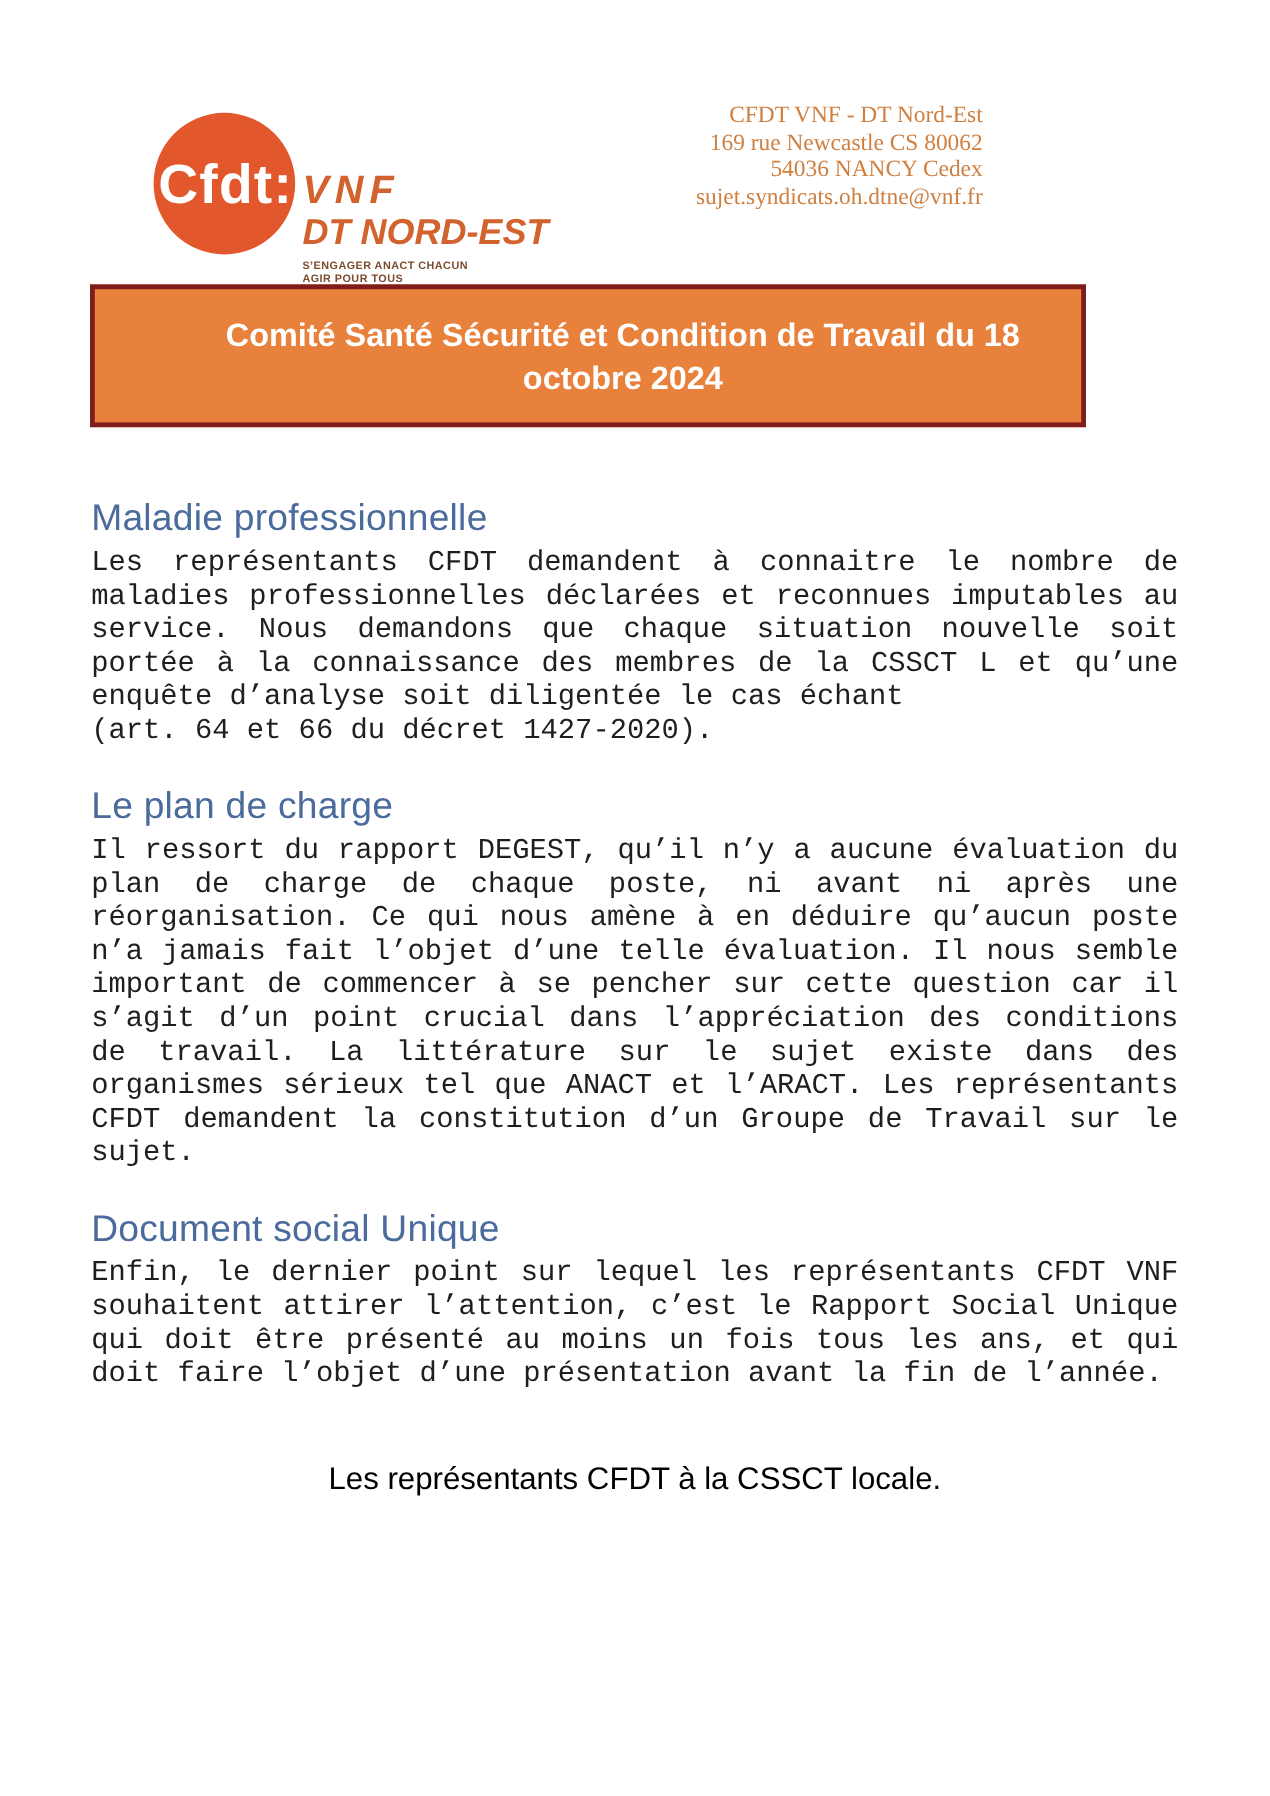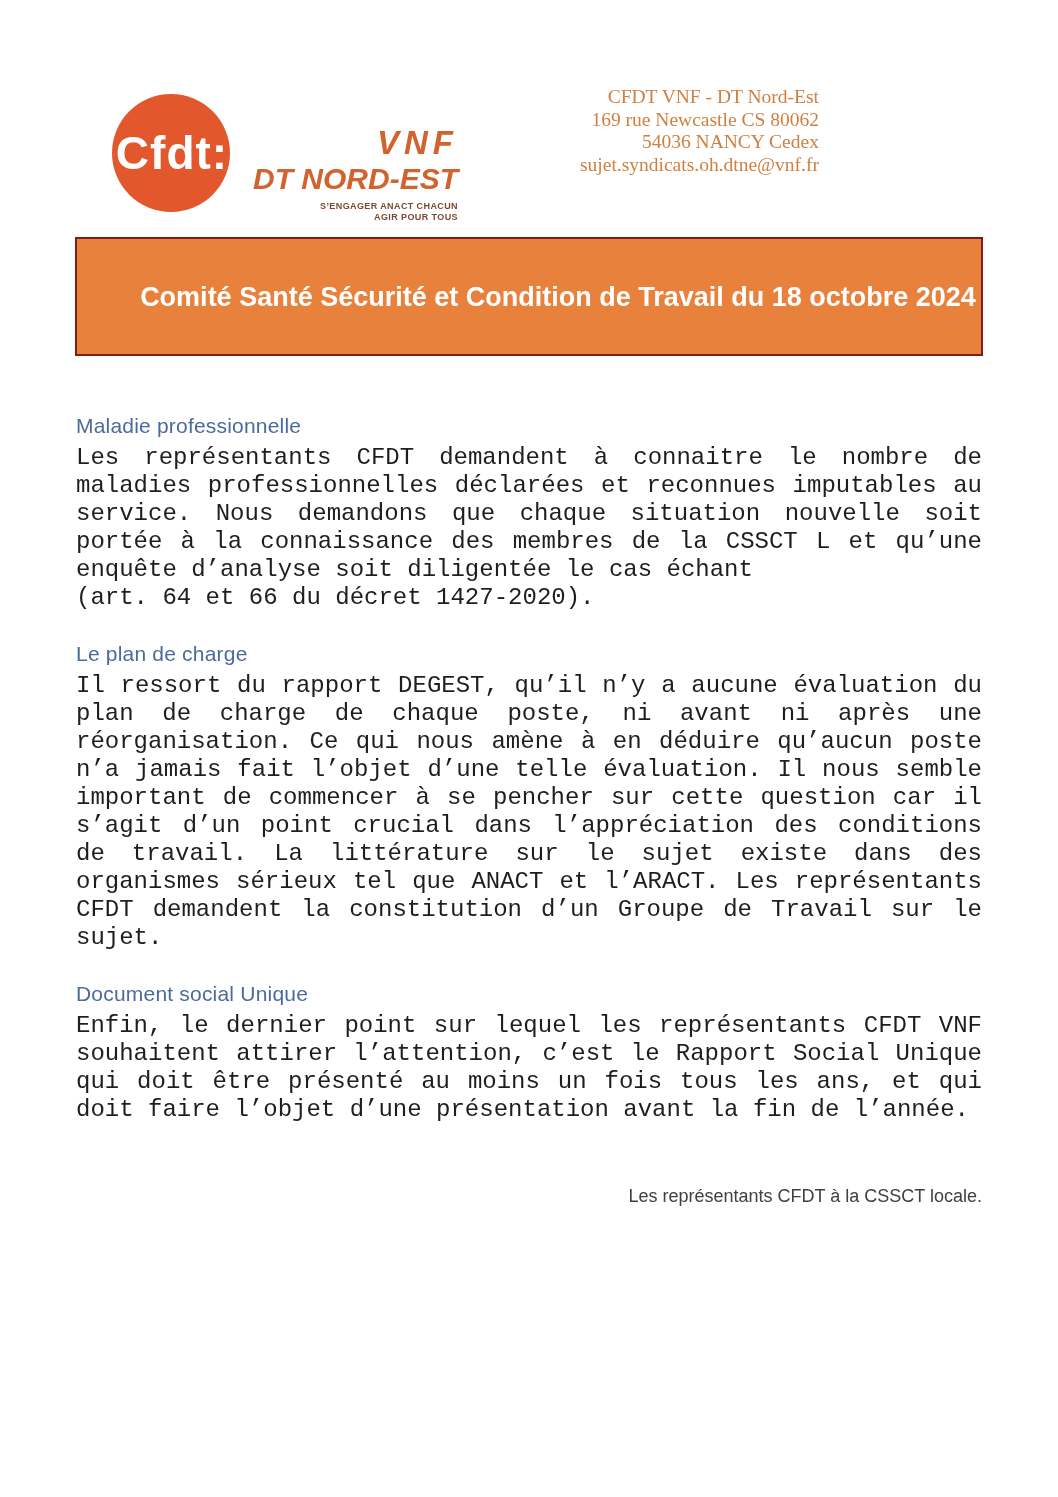--- a/index.html
+++ b/index.html
@@ -10,38 +10,38 @@
     background: #ffffff;
     font-family: "Liberation Sans", sans-serif;
     overflow: hidden;
   }
 
   
   .header { position: relative; height: 237px; }
 
   .cfdt-logo {
     position: absolute;
-    left: 112px; top: 94px;
+    left: 128px; top: 94px;
     width: 118px; height: 118px;
     border-radius: 50%;
     background: var(--logo-orange, #E2572B);
     display: flex; align-items: center; justify-content: center;
     color: #ffffff;
     font-size: 46px;
     font-weight: 800;
     letter-spacing: 1px;
     padding-left: 2px;
     box-sizing: border-box;
   }
 
   .vnf-logo {
     position: absolute;
-    left: 252px; top: 126px;
+    left: 252px; top: 141px;
     width: 206px;
-    text-align: right;
+    text-align: left;
     color: var(--vnf-orange, #D2622E);
     font-style: italic;
     font-weight: 800;
     line-height: 1;
   }
   .vnf-line1 { font-size: 33px; letter-spacing: 5px; }
   .vnf-line2 { font-size: 30px; letter-spacing: 0px; margin-top: 5px; white-space: nowrap; }
   .vnf-tagline {
     margin-top: 7px;
     font-style: normal;
@@ -58,64 +58,64 @@
     font-family: Liberation Serif, serif;
     font-size: 19.5px;
     line-height: 22.5px;
     color: var(--address-orange, #CF7F3F);
     text-align: right;
   }
 
   
   .banner {
     margin-left: 75px;
-    width: 908px;
+    width: 830px;
     height: 119px;
     box-sizing: border-box;
     background: var(--banner-orange, #E8813C);
-    border: 2px solid #7f1d1d;
+    border: 4px solid #7f1d1d;
     display: flex;
     flex-direction: column;
     justify-content: center;
     text-align: center;
     padding-left: 58px;
     color: #ffffff;
     font-weight: 700;
     font-size: 27px;
     line-height: 36px;
   }
 
   
   .content { margin: 0 76px; width: 906px; }
 
   .section-heading {
-    font-size: 21px;
+    font-size: 31px;
     font-weight: 400;
     color: var(--heading-blue, #4A6B9C);
     margin: 30px 0 6px 0;
     letter-spacing: 0.2px;
   }
   .section-heading.first { margin-top: 58px; }
 
   .section-body {
     margin: 0;
     font-size: 24px;
     line-height: 28px;
     color: #1E1E1E;
     text-align: justify;
     white-space: pre-line;
     font-family: Liberation Mono, monospace;
   }
 
   .closing {
     margin: 58px 0 0 0;
-    font-size: 18px;
+    font-size: 26px;
     line-height: 28px;
-    color: #404040;
-    text-align: right;
+    color: #000000;
+    text-align: center;
   }
 </style>
 </head>
 <body>
 
 <div class="page">
 
   <div class="header">
 
     <div class="cfdt-logo">

